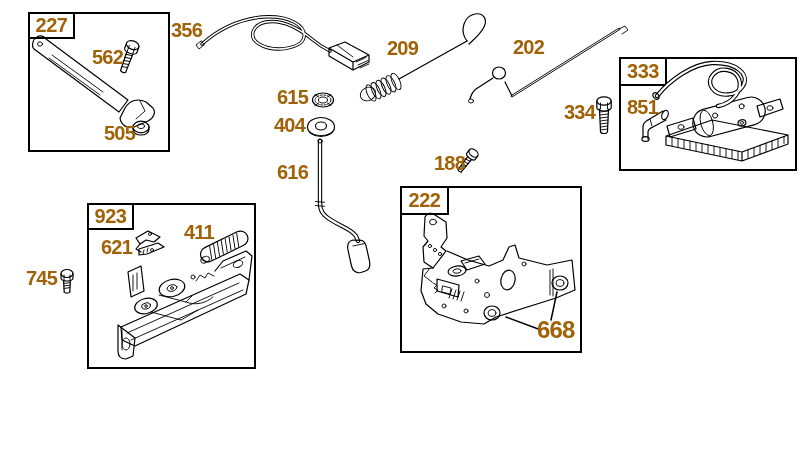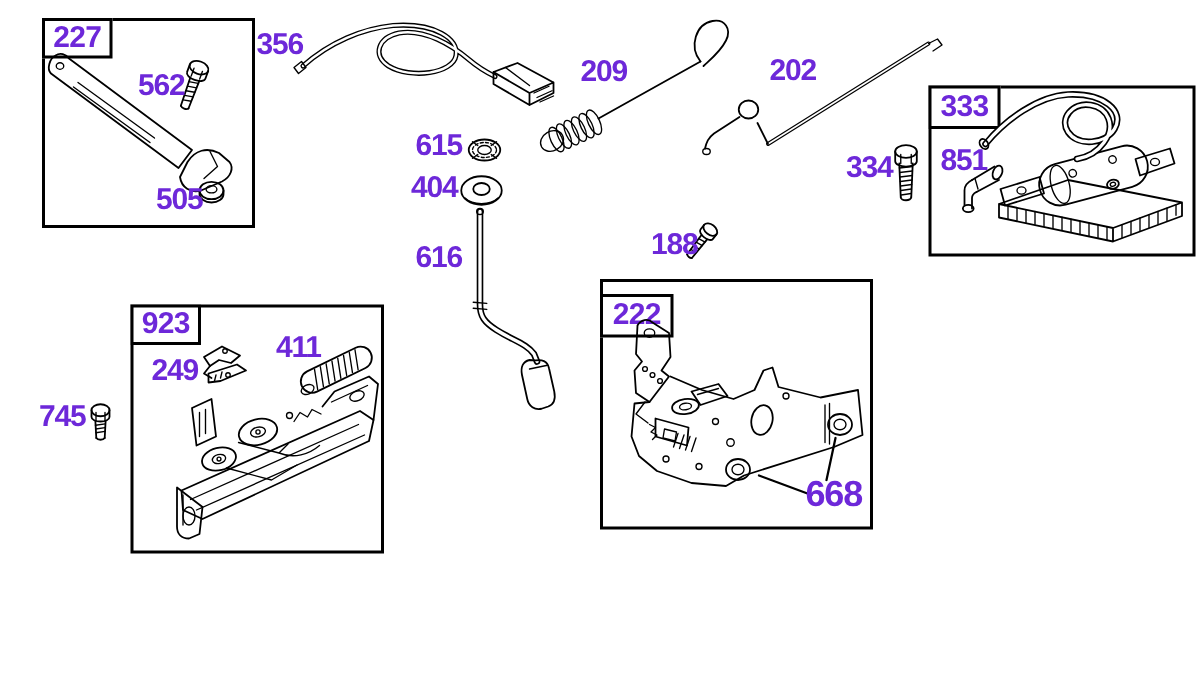--- a/index.html
+++ b/index.html
@@ -1,18 +1,18 @@
 <!DOCTYPE html>
 <html><head>
 <meta charset="utf-8">
 <style>
   html,body{margin:0;padding:0;background:#ffffff;}
   .canvas{
     position:relative;width:800px;height:464px;background:#fff;overflow:hidden;
-    font-family:"Liberation Sans", sans-serif;color:#6d28d9;
+    font-family:"Liberation Sans", sans-serif;color:#a16207;
   }
   .frame{position:absolute;border:2px solid #000;background:transparent;}
   .tag{
     position:absolute;top:-2px;left:-2px;border:2px solid #000;background:#fff;
     display:flex;align-items:center;justify-content:center;
     font-weight:bold;font-size:20px;letter-spacing:-0.5px;
   }
   .plabel{
     position:absolute;font-weight:bold;font-size:20px;letter-spacing:-0.8px;
     line-height:1;white-space:nowrap;
@@ -31,21 +31,21 @@
 </style>
 </head>
 <body>
 
 <div class="canvas">
 
   <div class="frame" style="left:28px;top:12px;width:138px;height:136px;">
     <div class="tag" style="width:43px;height:23px;">227</div>
   </div>
   <div class="frame" style="left:400px;top:186px;width:178px;height:163px;">
-    <div class="tag" style="width:45px;height:25px;margin-top:10px;">222</div>
+    <div class="tag" style="width:45px;height:25px;">222</div>
   </div>
   <div class="frame" style="left:619px;top:57px;width:174px;height:110px;">
     <div class="tag" style="width:44px;height:25px;text-align:right;">333</div>
   </div>
   <div class="frame" style="left:87px;top:203px;width:165px;height:162px;">
     <div class="tag" style="width:43px;height:23px;text-align:center;">923</div>
   </div>
 
   <svg class="art" width="800" height="464" viewBox="0 0 800 464">
 
@@ -245,17 +245,17 @@
   <span class="plabel" style="left:104px;top:123px;">505</span>
   <span class="plabel" style="left:387px;top:38px;">209</span>
   <span class="plabel" style="left:513px;top:37px;">202</span>
   <span class="plabel" style="left:564px;top:102px;text-align:right;">334</span>
   <span class="plabel" style="left:627px;top:97px;">851</span>
   <span class="plabel" style="left:277px;top:87px;">615</span>
   <span class="plabel" style="left:274px;top:115px;">404</span>
   <span class="plabel" style="left:277px;top:162px;">616</span>
   <span class="plabel" style="left:434px;top:153px;">188</span>
   <span class="plabel big" style="left:537px;top:318px;">668</span>
-  <span class="plabel" style="left:101px;top:237px;">249</span>
+  <span class="plabel" style="left:101px;top:237px;">621</span>
   <span class="plabel" style="left:184px;top:222px;">411</span>
   <span class="plabel" style="left:26px;top:268px;">745</span>
 
 </div>
 
 </body></html>

